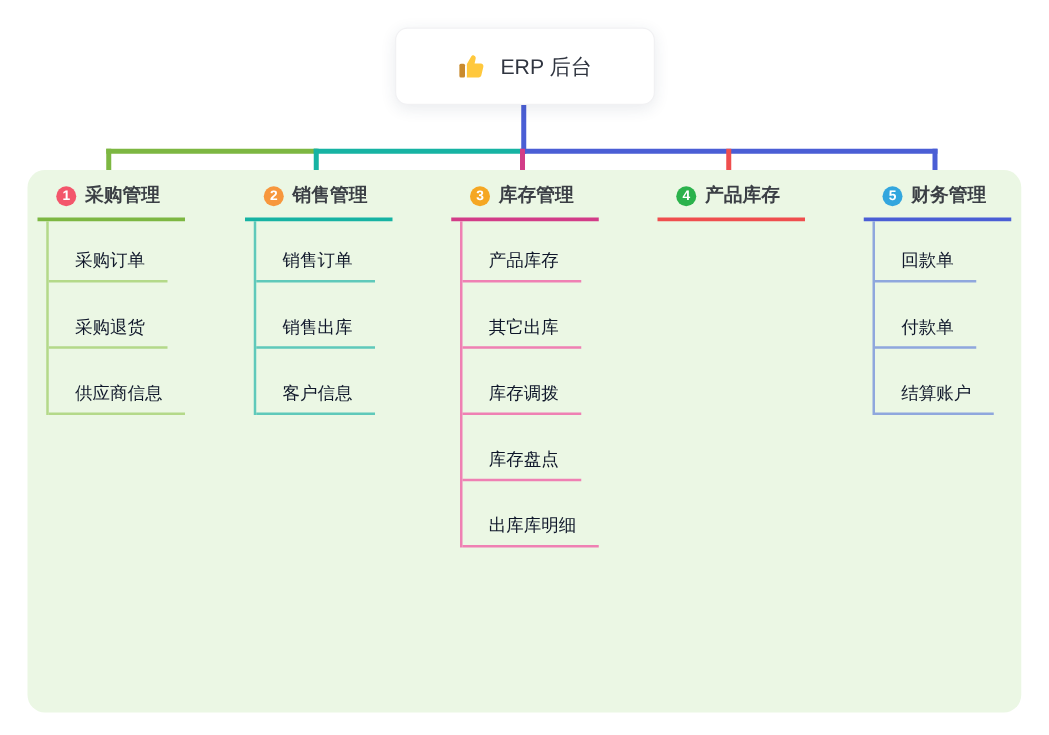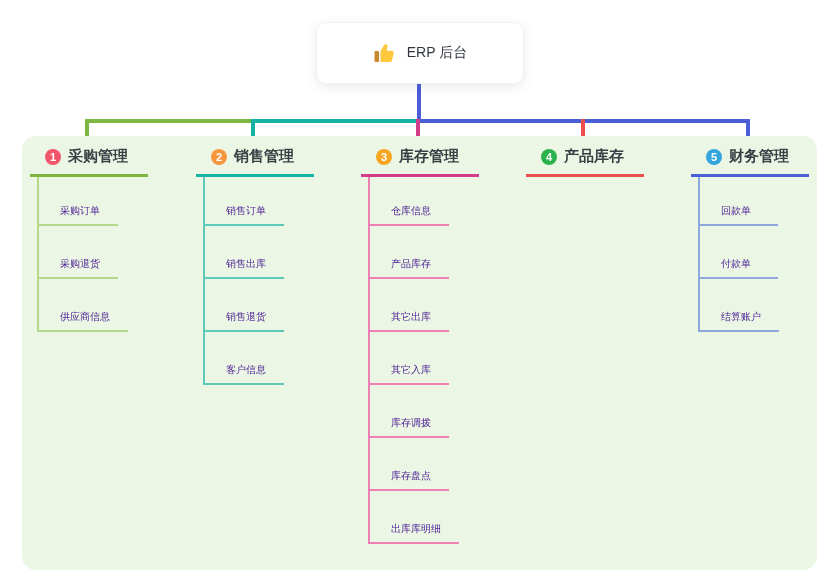--- a/index.html
+++ b/index.html
@@ -5,21 +5,21 @@
   html,body{margin:0;padding:0;background:#ffffff;}
   body{font-family:"Liberation Sans","DejaVu Sans",sans-serif;}
   #canvas{position:relative;width:839px;height:588px;background:#ffffff;overflow:hidden;}
 
   
   .root-card{
     position:absolute;left:316px;top:22px;width:206px;height:60px;
     background:#ffffff;border:1px solid #f1f1f3;border-radius:10px;
     box-shadow:0 3px 12px rgba(40,60,90,.10);
     display:flex;align-items:center;justify-content:center;gap:10px;
-    font-size:14px;font-weight:500;color:#303540;cursor:default;
+    font-size:17px;font-weight:500;color:#303540;cursor:default;
   }
   .thumb-icon{width:24px;height:24px;display:inline-block;}
 
   
   .conn{position:absolute;}
   .trunk{left:417px;top:82px;width:4px;height:41px;}
   .h{top:119px;height:4px;background:var(--line);}
   .drop{top:119px;width:4px;height:27px;background:var(--line);}
 
   
@@ -37,21 +37,21 @@
   }
   .badge{
     width:16px;height:16px;border-radius:50%;background:var(--badge);
     color:#ffffff;font-size:11px;font-weight:600;line-height:16px;
     text-align:center;flex:0 0 16px;
   }
   .children{margin-left:7px;border-left:2px solid var(--light);}
   .child{
     display:flex;align-items:flex-end;height:53px;box-sizing:border-box;
     padding:0 18px 6px 21px;border-bottom:2px solid var(--light);
-    width:max-content;min-width:78px;font-size:10px;color:#4c1d95;
+    width:max-content;min-width:78px;font-size:14px;color:#0f172a;
     white-space:nowrap;cursor:default;
   }
   .child:first-child{height:49px;}
 </style>
 </head>
 <body>
 
 <div id="canvas">
 
   <div class="conn trunk" style="background: rgb(74, 94, 213);"></div>
@@ -87,35 +87,32 @@
   </div>
 
   <div class="col" style="left: 196px; --line: #16B3A3; --light: #5FC9BA; --badge: #F7973D;">
     <div class="branch-head">
       <span class="badge">2</span>
       <span>销售管理</span>
     </div>
     <div class="children">
       <div class="child">销售订单</div>
       <div class="child">销售出库</div>
-      <div class="child">销售退货</div>
       <div class="child">客户信息</div>
     </div>
   </div>
 
   <div class="col" style="left: 361px; --line: #D23C88; --light: #EF80B3; --badge: #F5A723;">
     <div class="branch-head">
       <span class="badge">3</span>
       <span>库存管理</span>
     </div>
     <div class="children">
-      <div class="child">仓库信息</div>
       <div class="child">产品库存</div>
       <div class="child">其它出库</div>
-      <div class="child">其它入库</div>
       <div class="child">库存调拨</div>
       <div class="child">库存盘点</div>
       <div class="child">出库库明细</div>
     </div>
   </div>
 
   <div class="col" style="left: 526px; --line: #EF4E4E; --light: #F49B9B; --badge: #2BB24C;">
     <div class="branch-head">
       <span class="badge">4</span>
       <span>产品库存</span>

